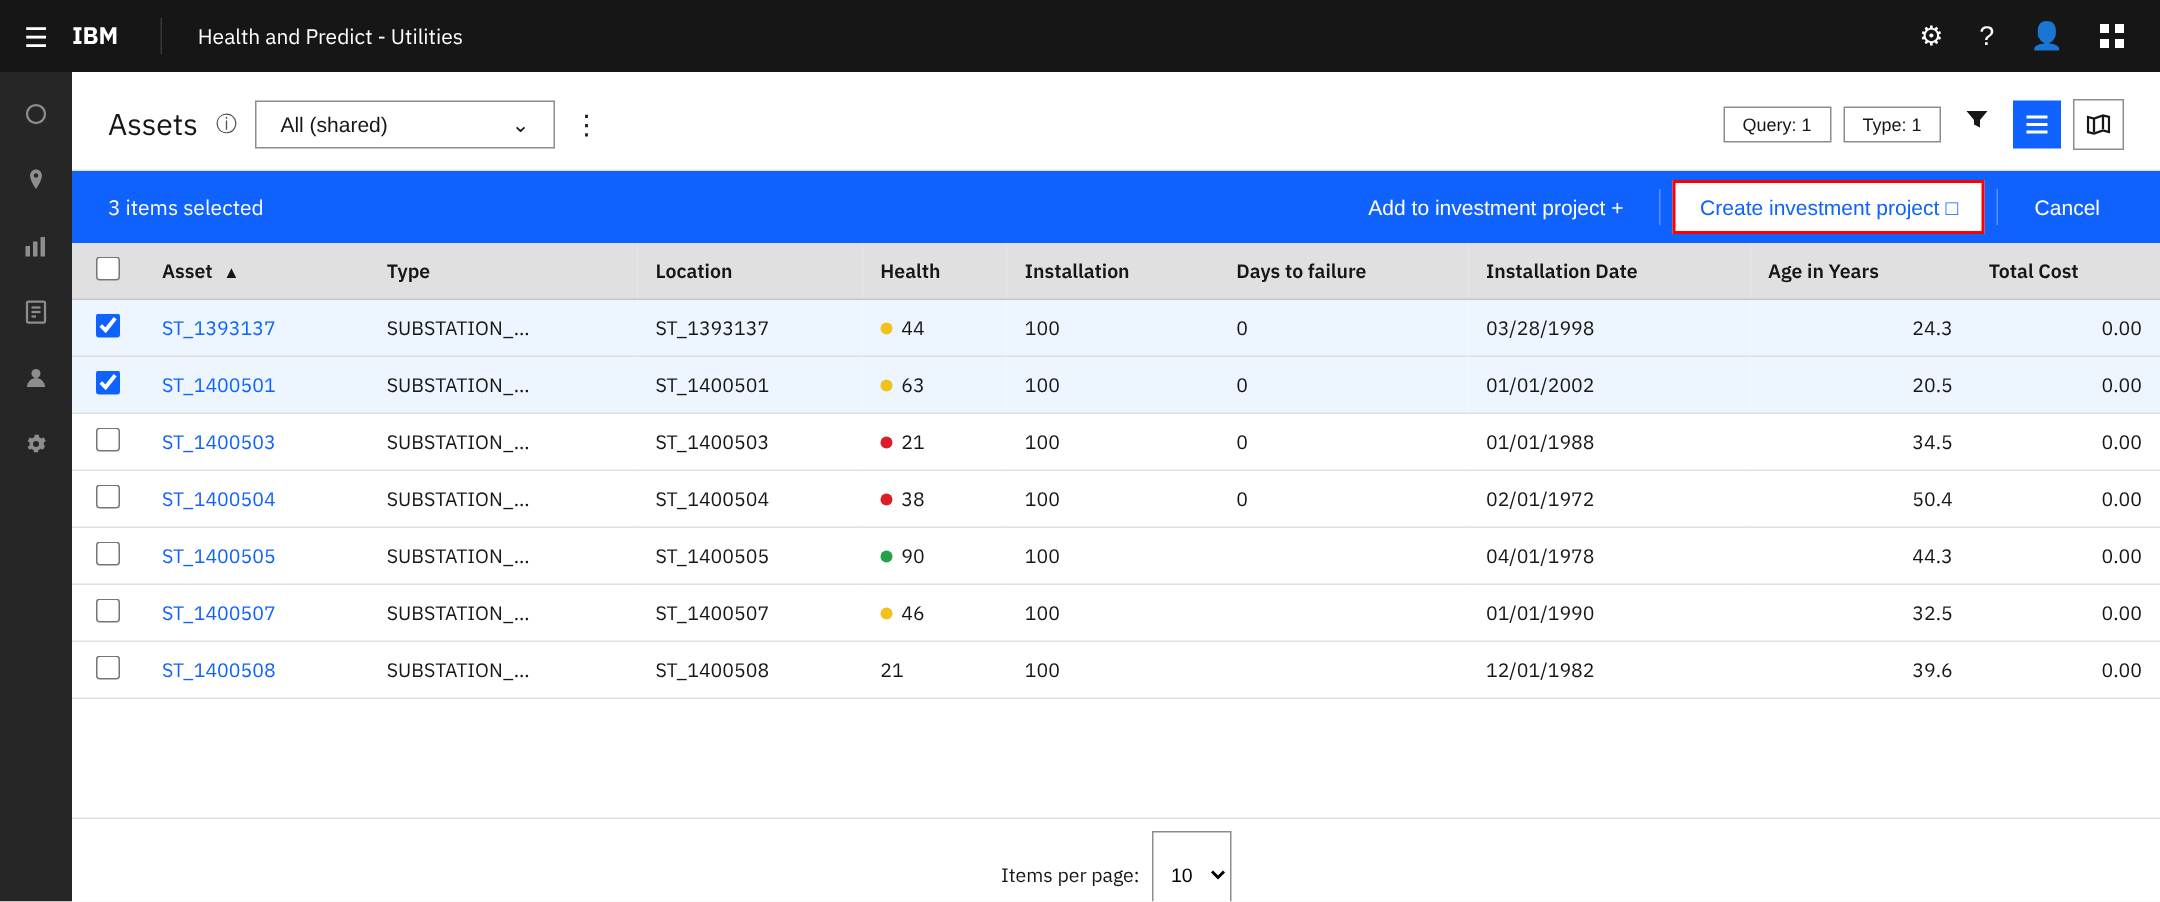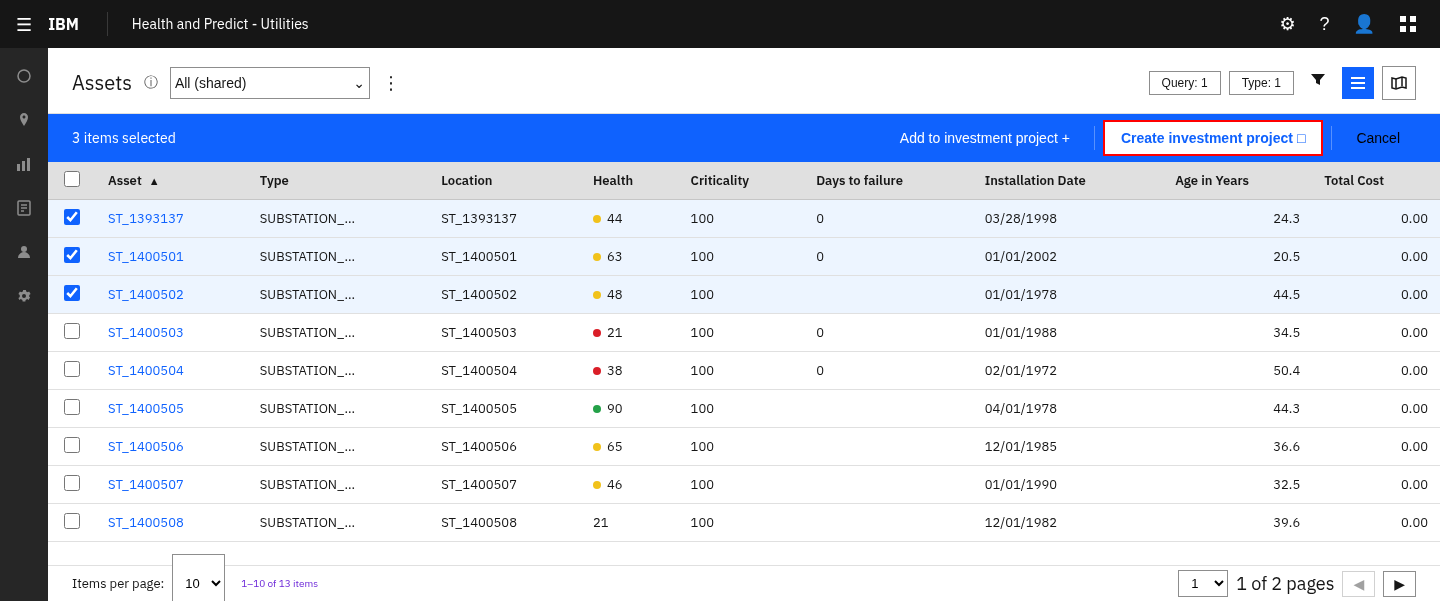--- a/index.html
+++ b/index.html
@@ -49,21 +49,21 @@
       background: #fff;
     }
     .page-title { font-size: 20px; font-weight: 400; color: #161616; }
     .page-title-info { color: #525252; font-size: 14px; cursor: pointer; }
     .dropdown-btn {
       display: flex;
       align-items: center;
       gap: 8px;
       border: 1px solid #8d8d8d;
       background: #fff;
-      padding: 7px 4px;
+      padding: 7px 16px;
       font-size: 14px;
       cursor: pointer;
       color: #161616;
       min-width: 200px;
       justify-content: space-between;
     }
     .header-right { margin-left: auto; display: flex; align-items: center; gap: 8px; padding-left: 44px; }
     .query-badge, .type-badge {
       border: 1px solid #8d8d8d;
       background: #fff;
@@ -114,27 +114,27 @@
       padding: 8px 16px;
       display: flex; align-items: center; gap: 4px;
     }
     .create-project-btn {
       background: #fff;
       border: 2px solid #ff0000;
       color: #0f62fe;
       cursor: pointer;
       font-size: 14px;
       padding: 8px 16px;
-      font-weight: 700;
+      font-weight: 400;
       display: flex; align-items: center; gap: 4px;
     }
     .cancel-btn {
       background: none;
       border: none;
-      color: #000000;
+      color: #ffffff;
       cursor: pointer;
       font-size: 14px;
       padding: 8px 16px;
       text-align: right;
     }
     .bar-divider { width: 1px; height: 24px; background: rgba(255,255,255,0.3); }
 
     
     .table-container { flex: 1; overflow-y: auto; }
     table { width: 100%; border-collapse: collapse; }
@@ -162,21 +162,22 @@
     input[type="checkbox"] { width: 16px; height: 16px; cursor: pointer; accent-color: #0f62fe; }
 
     
     .table-footer {
       display: flex;
       align-items: center;
       padding: 8px 24px;
       border-top: 1px solid #e0e0e0;
       background: #fff;
       gap: 16px;
-      height: 36px;
+      height: 56px;
+      flex-direction: column;
     }
     .items-per-page { display: flex; align-items: center; gap: 8px; font-size: 13px; }
     .per-page-select {
       border: 1px solid #8d8d8d;
       background: #fff;
       padding: 20px 8px;
       font-size: 13px;
       cursor: pointer;
     }
     .items-range { font-size: 10px; color: #6d28d9; }
@@ -316,21 +317,21 @@
       <table>
         <thead>
           <tr>
             <th class="checkbox-col">
               <input type="checkbox" style="">
             </th>
             <th>Asset <span class="sort-icon">▲</span></th>
             <th>Type</th>
             <th>Location</th>
             <th>Health</th>
-            <th>Criticality</th>
+            <th>Installation</th>
             <th>Days to failure</th>
             <th>Installation Date</th>
             <th>Age in Years</th>
             <th>Total Cost</th>
           </tr>
         </thead>
         <tbody id="table-body">
         <tr class="selected">
       <td class="checkbox-col">
         <input type="checkbox" checked="" style="">
@@ -366,41 +367,20 @@
           <span class="health-dot" style="background:#f1c21b"></span>
           63
         </span>
       </td>
       <td>100</td>
       <td>0</td>
       <td>01/01/2002</td>
       <td style="text-align:right">20.5</td>
       <td style="text-align:right">0.00</td>
     </tr>
-            <tr class="selected">
-      <td class="checkbox-col">
-        <input type="checkbox" checked="" style="">
-      </td>
-      <td>
-        <a class="asset-link">ST_1400502</a>
-      </td>
-      <td>SUBSTATION_...</td>
-      <td>ST_1400502</td>
-      <td>
-        <span class="health-cell">
-          <span class="health-dot" style="background:#f1c21b"></span>
-          48
-        </span>
-      </td>
-      <td>100</td>
-      <td></td>
-      <td>01/01/1978</td>
-      <td style="text-align:right">44.5</td>
-      <td style="text-align:right">0.00</td>
-    </tr>
             <tr>
       <td class="checkbox-col">
         <input type="checkbox" style="">
       </td>
       <td>
         <a class="asset-link">ST_1400503</a>
       </td>
       <td>SUBSTATION_...</td>
       <td>ST_1400503</td>
       <td>
@@ -448,41 +428,20 @@
       <td>
         <span class="health-cell">
           <span class="health-dot" style="background:#24a148"></span>
           90
         </span>
       </td>
       <td>100</td>
       <td></td>
       <td>04/01/1978</td>
       <td style="text-align:right">44.3</td>
-      <td style="text-align:right">0.00</td>
-    </tr>
-            <tr>
-      <td class="checkbox-col">
-        <input type="checkbox" style="">
-      </td>
-      <td>
-        <a class="asset-link">ST_1400506</a>
-      </td>
-      <td>SUBSTATION_...</td>
-      <td>ST_1400506</td>
-      <td>
-        <span class="health-cell">
-          <span class="health-dot" style="background:#f1c21b"></span>
-          65
-        </span>
-      </td>
-      <td>100</td>
-      <td></td>
-      <td>12/01/1985</td>
-      <td style="text-align:right">36.6</td>
       <td style="text-align:right">0.00</td>
     </tr>
             <tr>
       <td class="checkbox-col">
         <input type="checkbox" style="">
       </td>
       <td>
         <a class="asset-link">ST_1400507</a>
       </td>
       <td>SUBSTATION_...</td>

